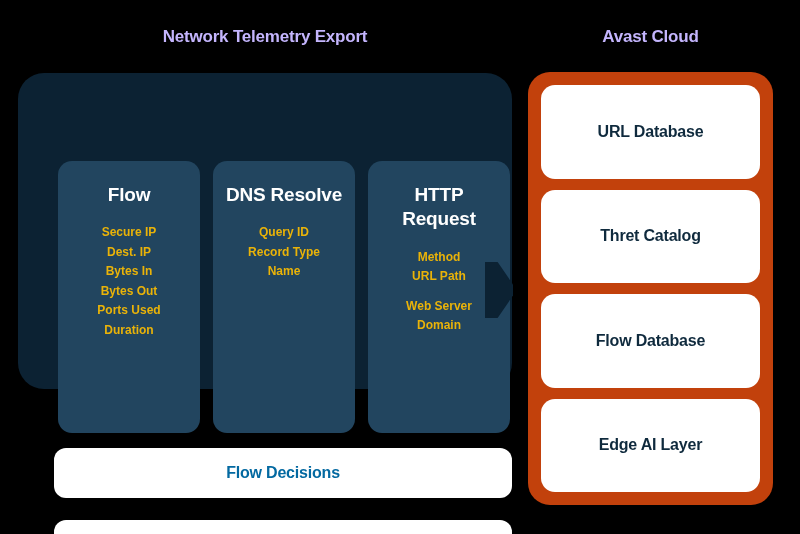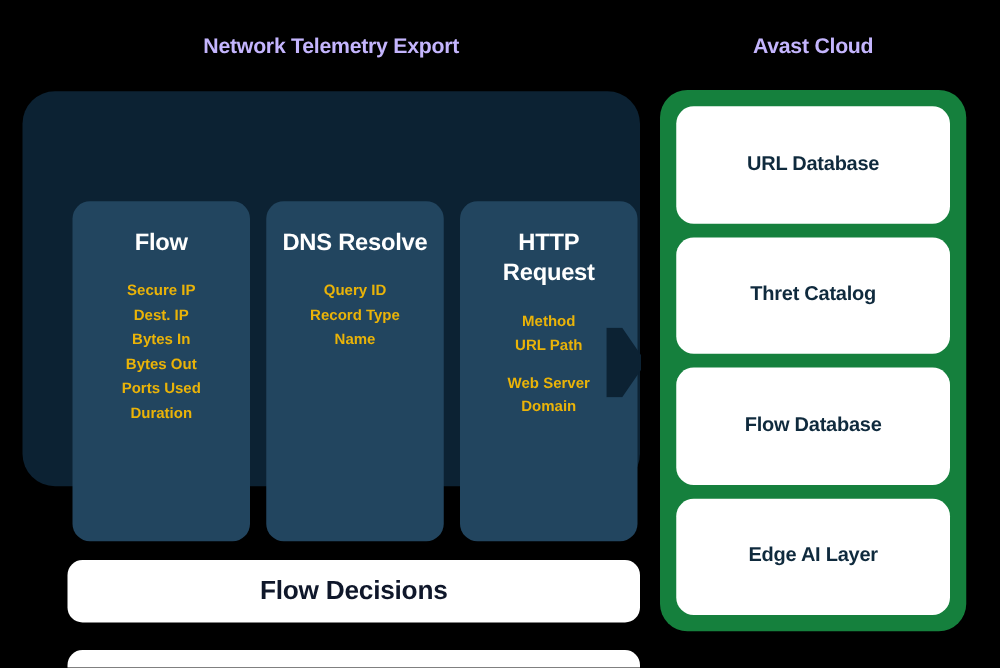--- a/index.html
+++ b/index.html
@@ -99,36 +99,36 @@
   .white-bar {
     position: absolute;
     left: 36px;
     width: 458px;
     height: 50px;
     background: #ffffff;
     border-radius: 12px;
     display: flex;
     align-items: center;
     justify-content: center;
-    color: #0f172a;
-    font-weight: bold;
-    font-size: 21px;
+    color: #0369a1;
+    font-weight: bold;
+    font-size: 16px;
     letter-spacing: -0.2px;
   }
   #bar-flow-decisions { top: 375px; }
   #bar-database-sync  { top: 447px; }
 
   
   #right-panel {
     position: absolute;
     left: 528px;
     top: 72px;
     width: 245px;
     height: 433px;
-    background: #15803d;
+    background: #c2410c;
     border-radius: 22px;
     padding: 13px;
     display: flex;
     flex-direction: column;
     gap: 11px;
   }
 
   
   #right-panel-notch {
     position: absolute;

